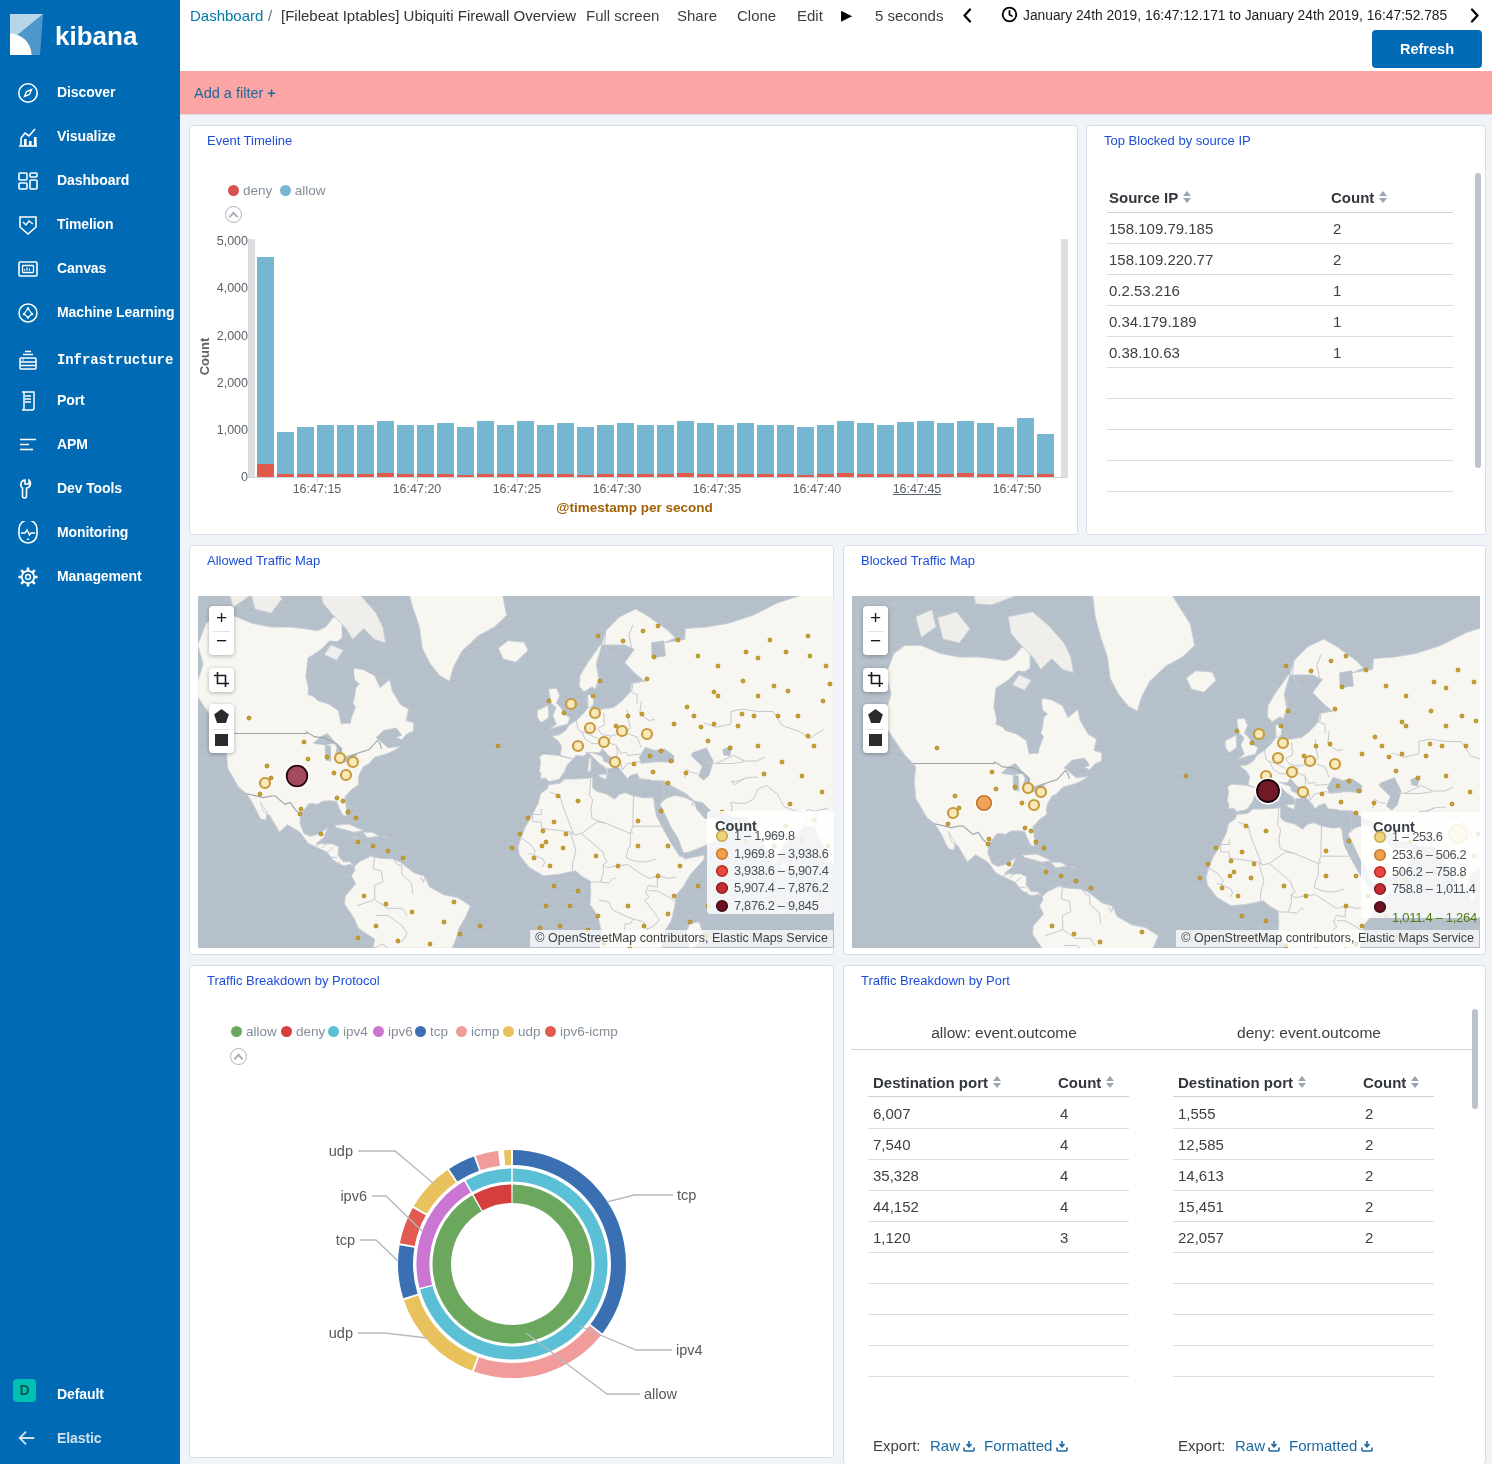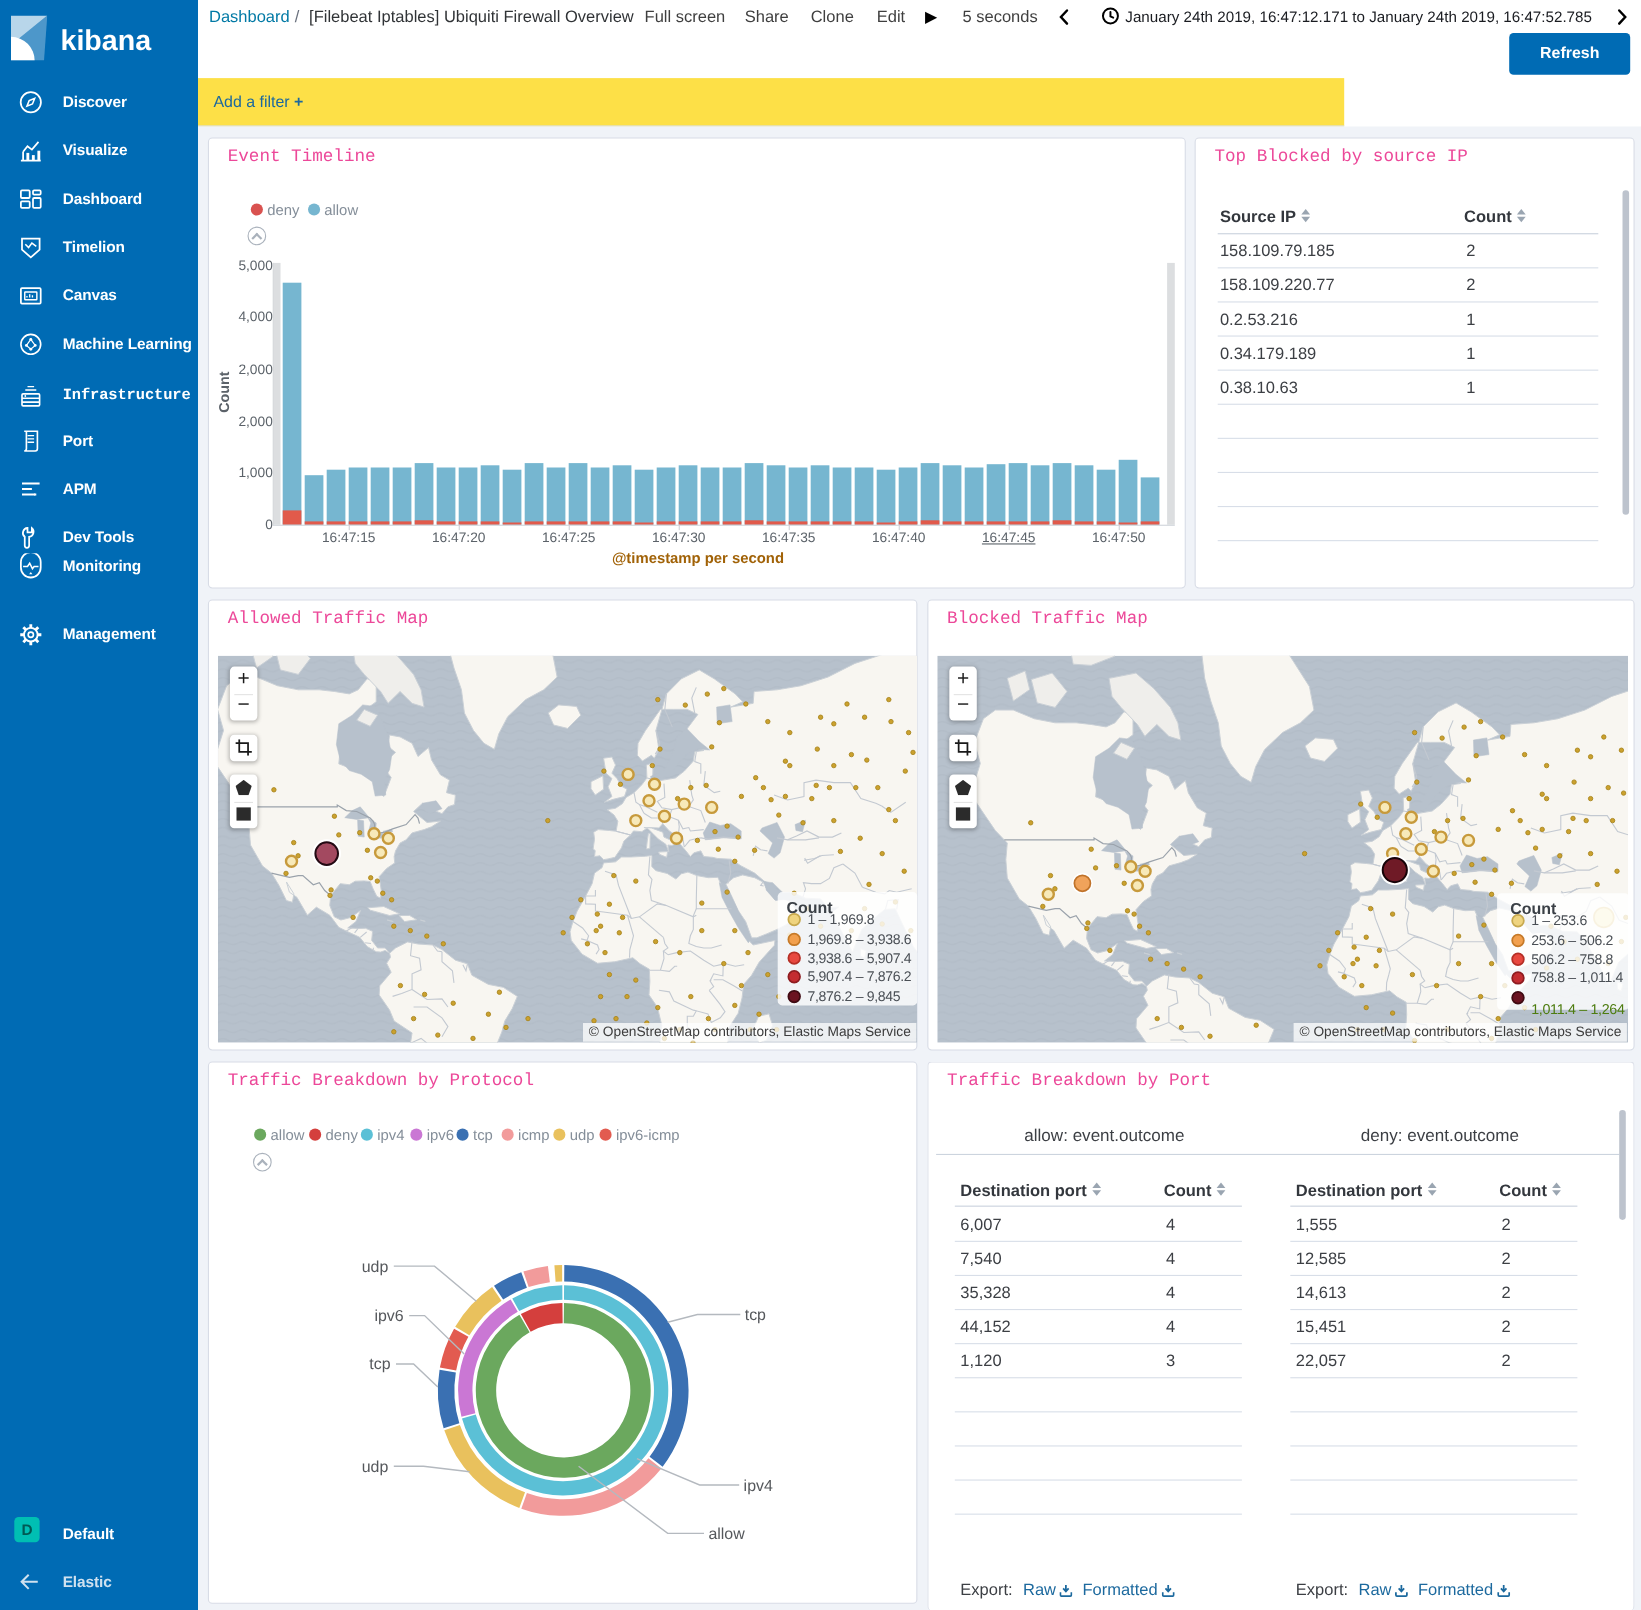--- a/index.html
+++ b/index.html
@@ -14,26 +14,26 @@
 .navItem .lbl { position:absolute; left:57px; top:13px; font-size:14px; font-weight:600; color:#fff; white-space:nowrap; letter-spacing:-0.1px; }
 
 #topbar { position:absolute; left:180px; top:0; width:1312px; height:30px; background:#fff; }
 .crumb { position:absolute; top:7px; font-size:15px; color:#3f3f3f; white-space:nowrap; }
 .bluelink { color:#0079a5; }
 #searchRow { position:absolute; left:180px; top:30px; width:1312px; height:41px; background:#fff; }
 #searchBox { position:absolute; left:10px; top:1px; width:1173px; height:37px; background:#fff; border:1px solid #d9d9d9; border-radius:4px; }
 #searchBox .ph { position:absolute; left:43px; top:9px; font-size:14.5px; color:#8c8c8c; }
 #optionsLink { position:absolute; right:35px; top:9px; font-size:14.5px; color:#1c699e; }
 #refreshBtn { position:absolute; left:1192px; top:0px; width:110px; height:38px; background:#006BB4; border-radius:4px; color:#fff; font-size:14.5px; font-weight:600; text-align:center; line-height:38px; }
-#filterRow { position:absolute; left:180px; top:71px; width:1042px; height:44px; background:#fde047; border-bottom:1px solid #d9dfe8; }
+#filterRow { position:absolute; left:180px; top:71px; width:1312px; height:44px; background:#fca5a5; border-bottom:1px solid #d9dfe8; }
 #filterRow .lbl { position:absolute; left:14px; top:14px; font-size:14.5px; color:#1c699e; }
 
 #dash { position:absolute; left:180px; top:115px; width:1312px; height:1349px; background:#f0f3f8; }
 .panel { position:absolute; background:#fff; border:1px solid #d8dce6; border-radius:4px; }
-.ptitle { position:absolute; left:17px; top:7px; font-size:16px; color:#ec4899; white-space:nowrap;font-family:Liberation Mono, monospace; }
+.ptitle { position:absolute; left:17px; top:7px; font-size:13px; color:#1d4ed8; white-space:nowrap; }
 
 #p1 { left:9px;  top:10px;  width:889px; height:410px; }
 #p2 { left:906px; top:10px;  width:400px; height:410px; }
 #p3 { left:9px;  top:430px; width:645px; height:410px; }
 #p4 { left:663px; top:430px; width:643px; height:410px; }
 #p5 { left:9px;  top:850px; width:645px; height:493px; }
 #p6 { left:663px; top:850px; width:643px; height:499px; border-bottom:none; }
 
 .ldot { display:inline-block; width:11px; height:11px; border-radius:50%; margin-right:4px; vertical-align:-1px; }
 .collapseIc { position:absolute; width:17px; height:17px; border:1.5px solid #aab2bc; border-radius:50%; }
@@ -860,21 +860,21 @@
           <path d="M15 16.5 H17" stroke-width="1.7"></path>
         </svg>
       <span class="lbl">APM</span>
     </div>
     <div class="navItem" style="top:467px;">
       <svg width="24" height="24" viewBox="0 0 24 24" fill="none" stroke="#fff" stroke-width="1.6">
           <path d="M9 3 a4.5 4.5 0 0 0 -2.5 8 V19 a2 2 0 0 0 4 0 V11 A4.5 4.5 0 0 0 13 3.2 L13 7 H9 Z"></path>
         </svg>
       <span class="lbl">Dev Tools</span>
     </div>
-    <div class="navItem" style="top:493px;">
+    <div class="navItem" style="top:511px;">
       <svg width="24" height="24" viewBox="0 0 24 24" fill="none" stroke="#fff" stroke-width="1.6">
           <path d="M3 8 a9 9 0 0 1 18 0 v5 a9 9 0 0 1 -18 0 Z"></path>
           <path d="M5 12 h4 l2 -3 l2.5 5 l1.5 -2 h4" stroke-width="1.4"></path>
           <path d="M12 17 l-1.5 2 h3 Z" fill="#fff" stroke="none"></path>
         </svg>
       <span class="lbl">Monitoring</span>
     </div>
     <div class="navItem" style="top:555px;">
       <svg width="24" height="24" viewBox="0 0 24 24" fill="none" stroke="#fff">
           <circle cx="12" cy="12" r="6.2" stroke-width="1.7"></circle>

